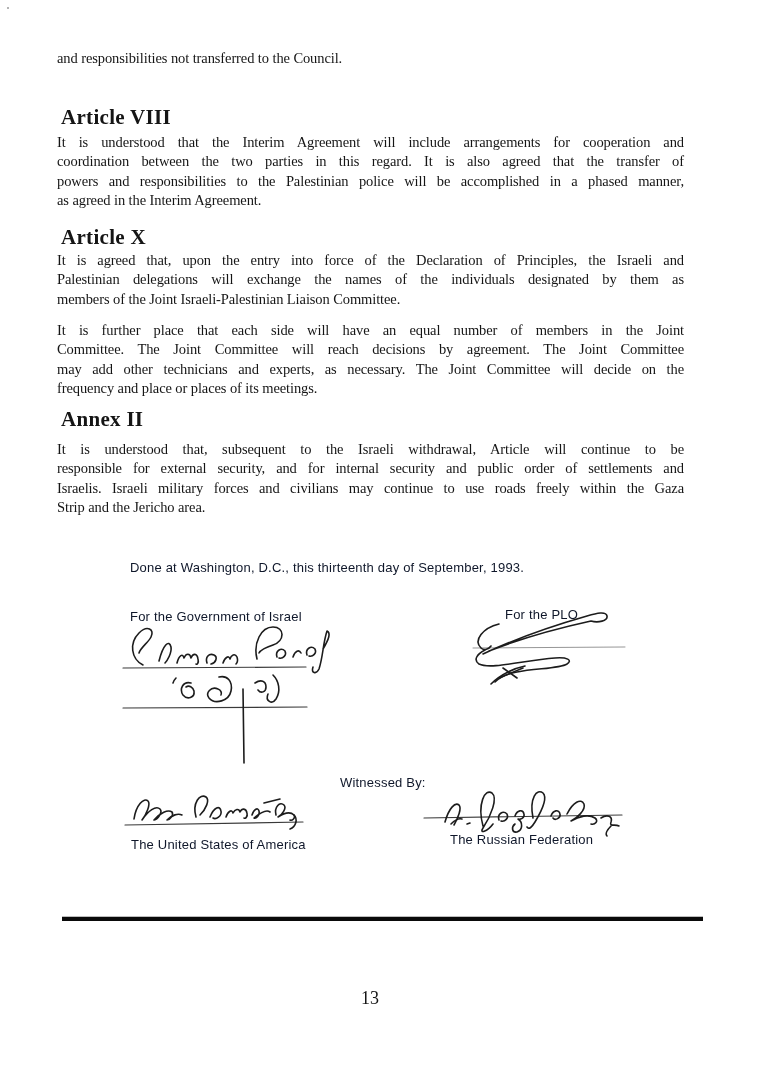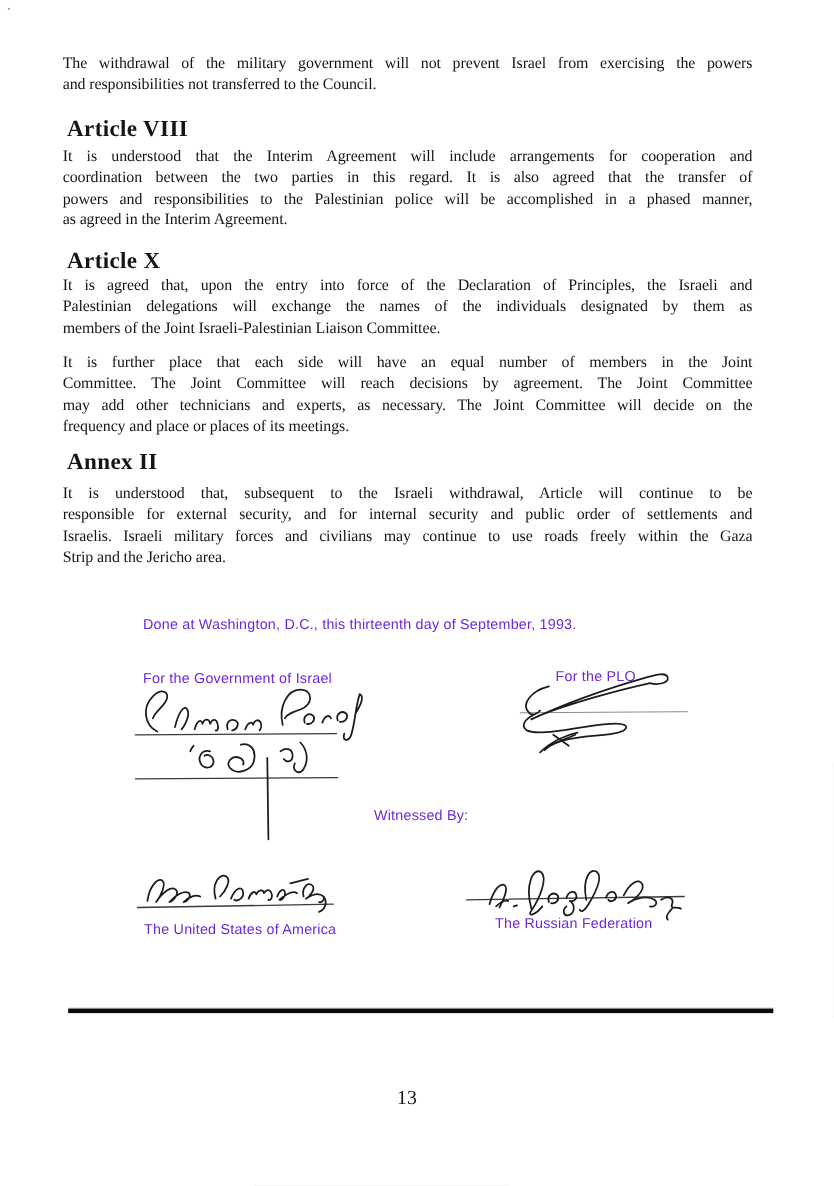--- a/index.html
+++ b/index.html
@@ -20,39 +20,38 @@
   .line{white-space:nowrap;text-align:justify;text-align-last:justify;}
   .line.last{text-align-last:left;}
   .heading{
     position:absolute;left:57px;
     font-size:21px;line-height:24px;letter-spacing:0.3px;
     font-weight:bold;margin:4px;
   }
   .gray-label{
     position:absolute;
     font-family:"Liberation Sans", sans-serif;
-    font-size:13px;line-height:15px;color:#6d28d9;
+    font-size:13px;line-height:15px;color:#0f172a;
     letter-spacing:0.2px;white-space:nowrap;
   }
   .sig-svg{position:absolute;}
   .sig-svg path{fill:none;stroke:#1c1c1c;stroke-width:1.6;stroke-linecap:round;stroke-linejoin:round;}
   .sig-svg path.rule{stroke:#3a3a3a;stroke-width:1.2;}
   .sig-svg path.thinrule{stroke:#8a8a8a;stroke-width:0.9;}
   .rule-thick{position:absolute;left:62px;top:917px;width:641px;height:4px;background:#0a0a0a;box-shadow:0 -1px 0 #bdbdbd;}
   .page-number{position:absolute;left:345px;top:988px;width:50px;text-align:center;font-size:18px;}
 </style>
 </head>
 <body>
 
 <div class="page">
 
   <div class="speck"></div>
 
   <div class="para" style="top:49px">
-      <div class="line">The withdrawal of the military government will not prevent Israel from exercising the powers</div>
       <div class="line last">and responsibilities not transferred to the Council.</div>
     </div>
 
   <h2 class="heading" style="top:101px">Article VIII</h2>
   <div class="para" style="top:133px">
       <div class="line">It is understood that the Interim Agreement will include arrangements for cooperation and</div>
       <div class="line">coordination between the two parties in this regard. It is also agreed that the transfer of</div>
       <div class="line">powers and responsibilities to the Palestinian police will be accomplished in a phased manner,</div>
       <div class="line last">as agreed in the Interim Agreement.</div>
     </div>
@@ -75,21 +74,21 @@
       <div class="line">It is understood that, subsequent to the Israeli withdrawal, Article will continue to be</div>
       <div class="line">responsible for external security, and for internal security and public order of settlements and</div>
       <div class="line">Israelis. Israeli military forces and civilians may continue to use roads freely within the Gaza</div>
       <div class="line last">Strip and the Jericho area.</div>
     </div>
 
   <div class="gray-label" style="left:130px;top:560px">Done at Washington, D.C., this thirteenth day of September, 1993.</div>
 
   <div class="gray-label" style="left:130px;top:609px">For the Government of Israel</div>
   <div class="gray-label" style="left:505px;top:607px">For the PLO</div>
-  <div class="gray-label" style="left:340px;top:733px">Witnessed By:</div>
+  <div class="gray-label" style="left:340px;top:775px">Witnessed By:</div>
   <div class="gray-label" style="left:131px;top:837px">The United States of America</div>
   <div class="gray-label" style="left:450px;top:832px">The Russian Federation</div>
 
   <svg class="sig-svg" style="left:115px;top:613px" width="245" height="160" viewBox="0 0 245 160" aria-hidden="true">
     <path class="rule" d="M 8 55 L 191 54"></path>
     <path class="rule" d="M 8 95 L 192 94"></path>
     <path d="M 28 52 C 16 46 14 30 24 20 C 32 12 40 16 36 24 C 33 30 26 34 24 40"></path>
     <path d="M 44 48 C 48 32 54 26 56 34 C 57 40 52 48 50 50"></path>
     <path d="M 62 50 C 64 42 68 40 69 45 C 71 40 75 40 76 45 C 78 40 82 40 83 46 C 84 50 82 52 81 51"></path>
     <path d="M 92 50 C 90 44 94 40 99 42 C 103 44 101 50 96 51"></path>

